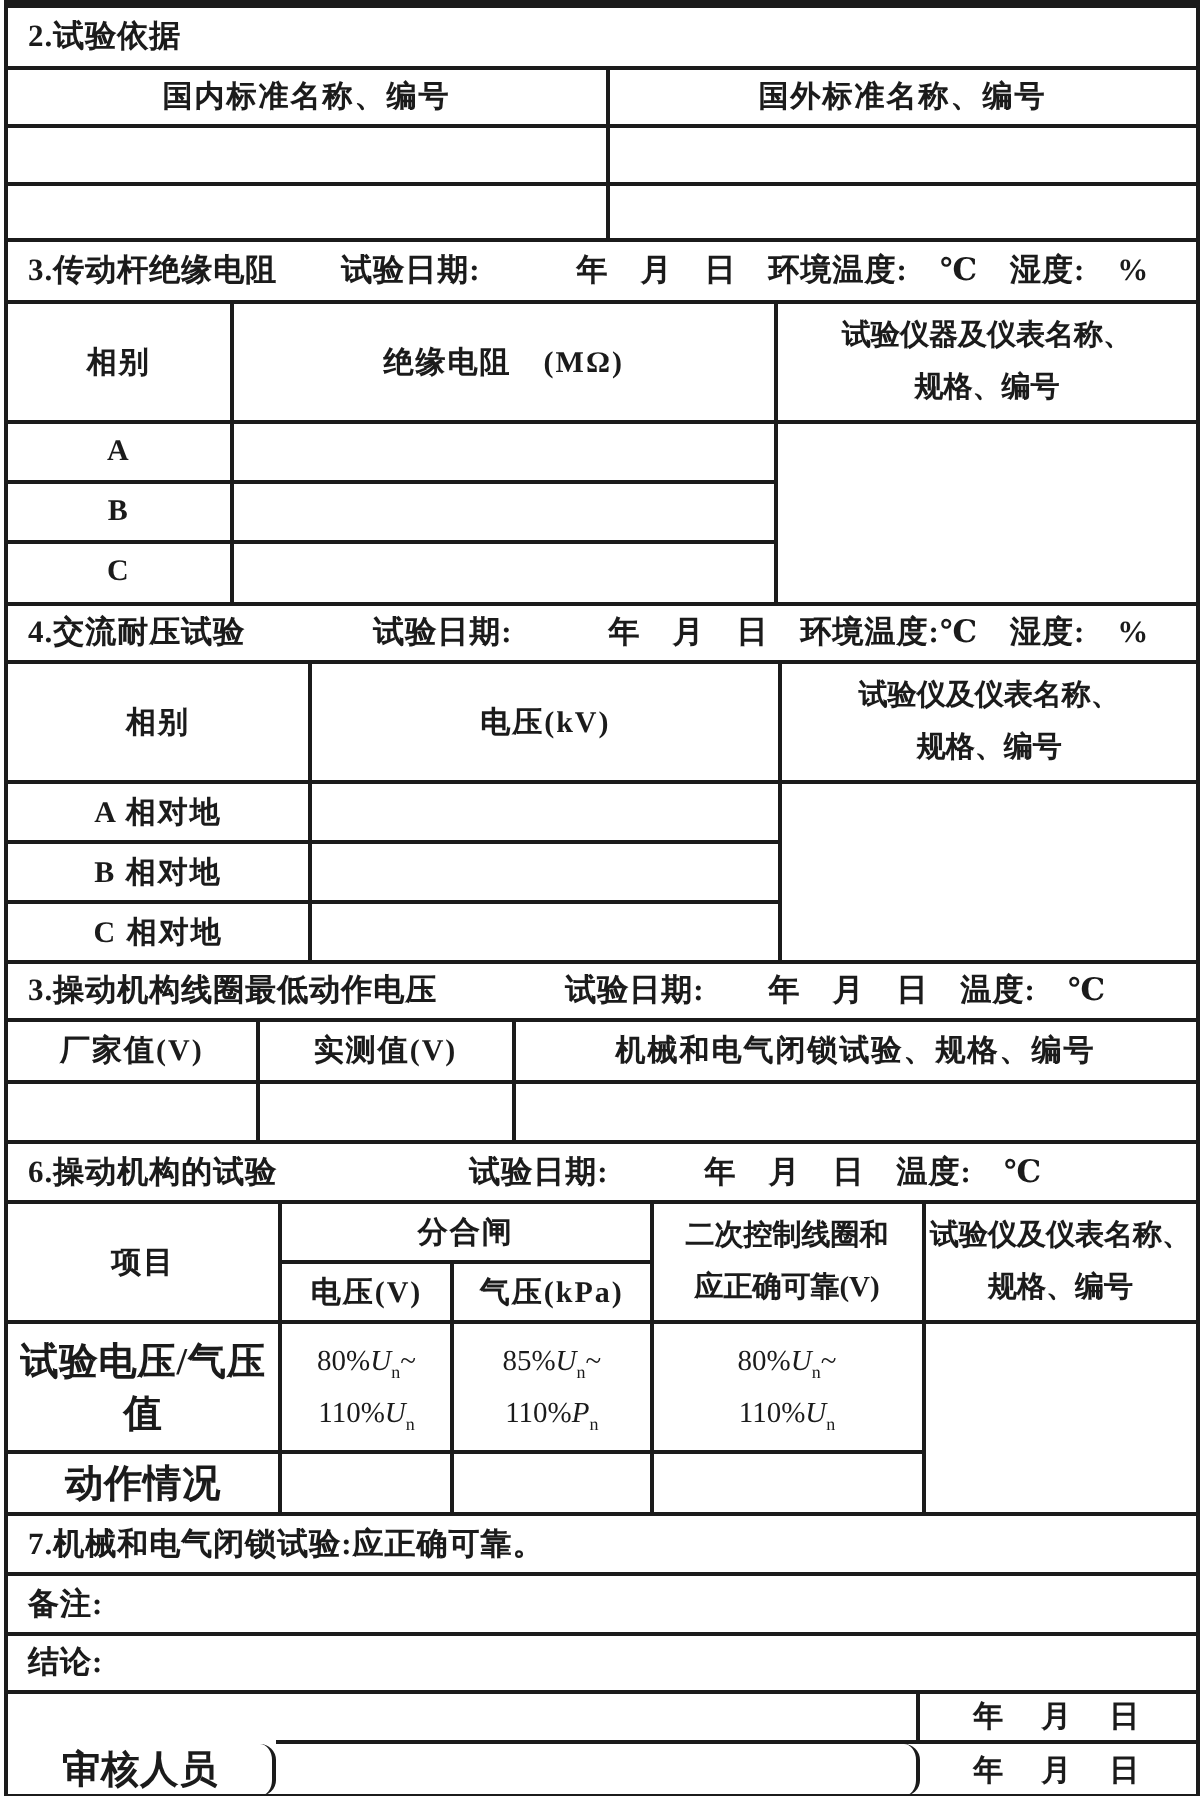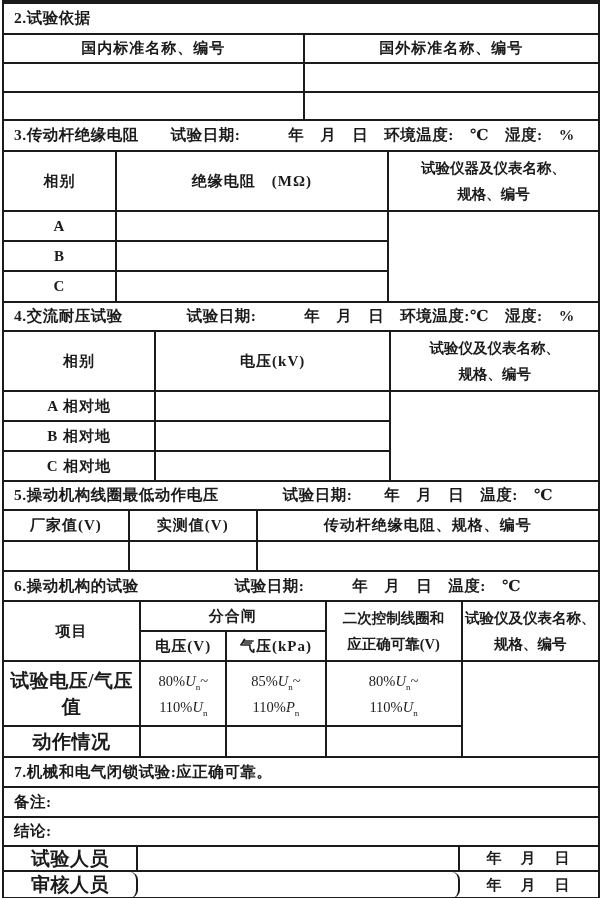--- a/index.html
+++ b/index.html
@@ -96,26 +96,26 @@
       <div class="gc phase" style="grid-area:2/1">A 相对地</div>
       <div class="gc" style="grid-area:2/2"></div>
       <div class="gc noR" style="grid-area:2/3/span 3/4"></div>
       <div class="gc phase" style="grid-area:3/1">B 相对地</div>
       <div class="gc" style="grid-area:3/2"></div>
       <div class="gc phase" style="grid-area:4/1">C 相对地</div>
       <div class="gc" style="grid-area:4/2"></div>
     </div>
 
     <div class="trow" style="height:29px">
-      <div class="cell lft ttl" style="width:100%">5.操动机构线圈最低动作电压　　　　试验日期:　　年　月　日　温度:　℃</div>
+      <div class="cell lft ttl" style="width:100%">3.操动机构线圈最低动作电压　　　　试验日期:　　年　月　日　温度:　℃</div>
     </div>
     <div class="trow" style="height:31px">
       <div class="cell ctr hdr bR" style="width:21.2%">厂家值(V)</div>
       <div class="cell ctr hdr bR" style="width:21.5%">实测值(V)</div>
-      <div class="cell ctr hdr" style="width:57.3%">传动杆绝缘电阻、规格、编号</div>
+      <div class="cell ctr hdr" style="width:57.3%">机械和电气闭锁试验、规格、编号</div>
     </div>
     <div class="trow" style="height:30px">
       <div class="cell bR" style="width:21.2%"></div>
       <div class="cell bR" style="width:21.5%"></div>
       <div class="cell" style="width:57.3%"></div>
     </div>
 
     <div class="trow" style="height:30px">
       <div class="cell lft ttl" style="width:100%">6.操动机构的试验　　　　　　试验日期:　　　年　月　日　温度:　℃</div>
     </div>
@@ -156,21 +156,20 @@
 
     <div class="trow" style="height:30px">
       <div class="cell lft ttl" style="width:100%">备注:</div>
     </div>
 
     <div class="trow" style="height:29px">
       <div class="cell lft ttl" style="width:100%">结论:</div>
     </div>
 
     <div class="grid g-sign">
-      <div class="gc lbl" style="grid-area:1/1">试验人员</div>
       <div class="gc" style="grid-area:1/2"></div>
       <div class="gc date noR" style="grid-area:1/3">年　月　日</div>
       <div class="gc lbl lastrow" style="grid-area:2/1">审核人员</div>
       <div class="gc lastrow" style="grid-area:2/2"></div>
       <div class="gc date noR lastrow" style="grid-area:2/3">年　月　日</div>
     </div>
 
   </div>
 </div>
 

